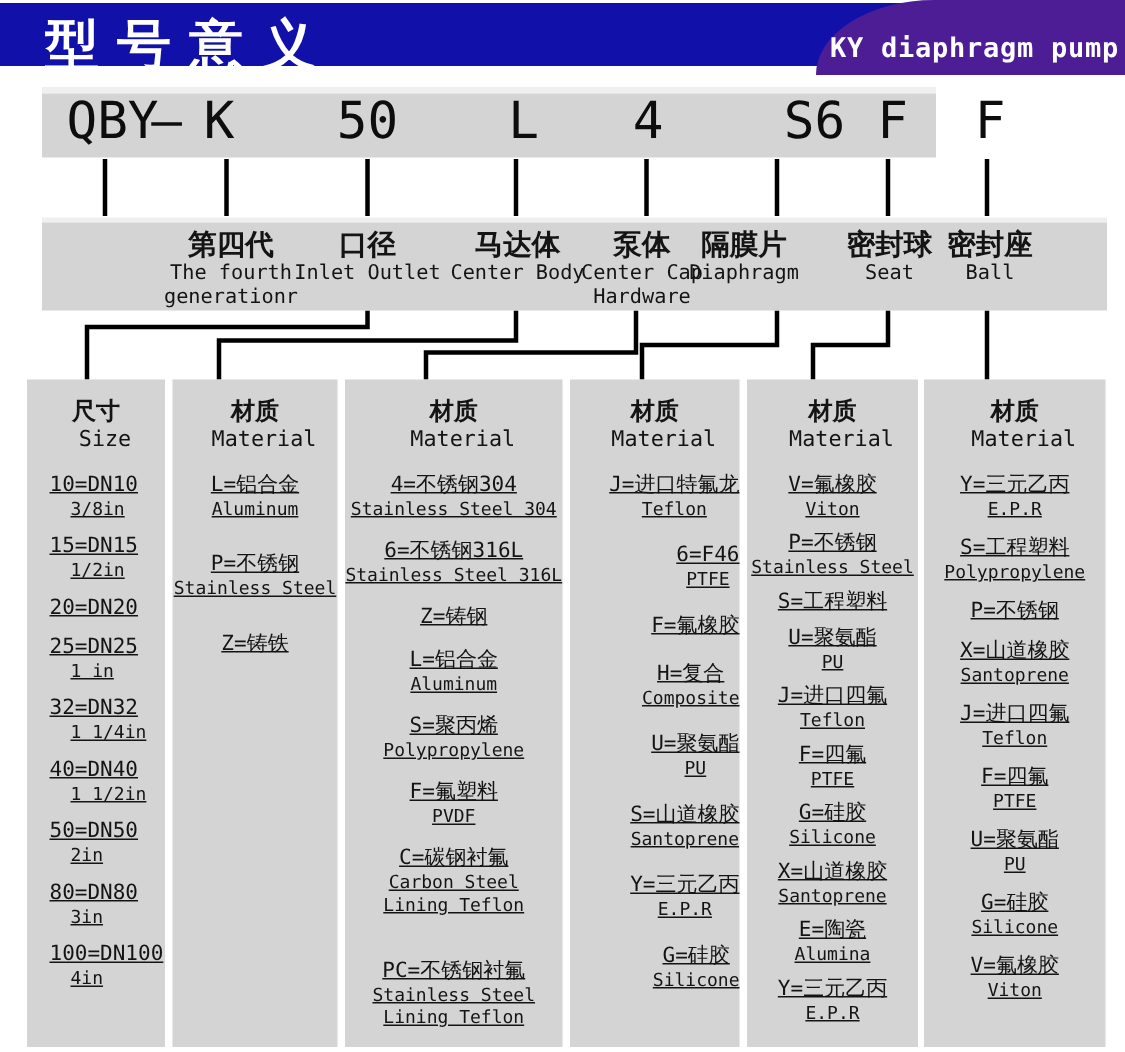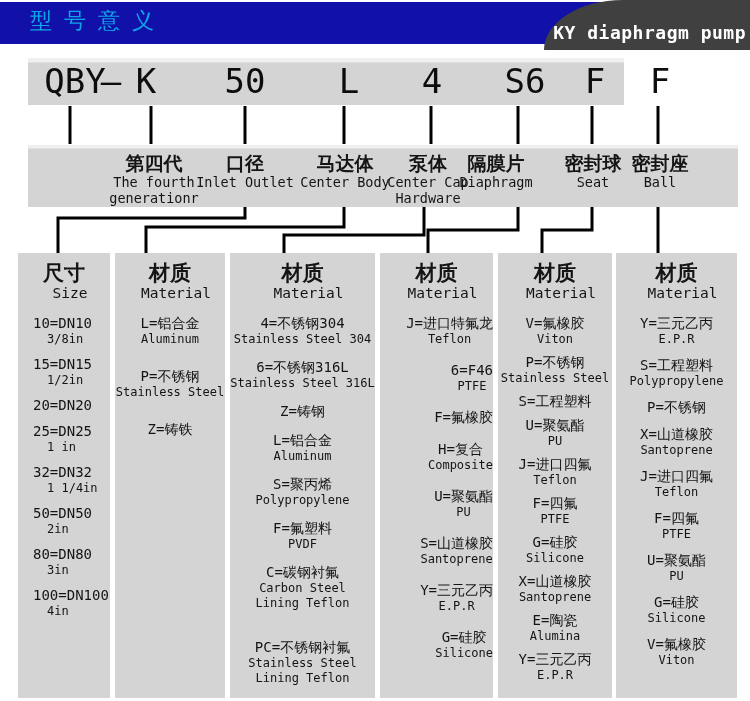--- a/index.html
+++ b/index.html
@@ -1,23 +1,23 @@
 <!DOCTYPE html>
 <html><head>
 <meta charset="utf-8">
 <style>
   html,body{margin:0;padding:0;background:#fff;}
   body{width:750px;height:701px;position:relative;overflow:hidden;
        font-family:"DejaVu Sans Mono","DejaVu Sans",monospace;color:#141414;}
 
   
   .header-bar{position:absolute;left:0;top:2px;width:750px;height:42px;background:#1111aa;}
-  .page-title{position:absolute;left:30px;top:4px;color:#0ea5e9;font-size:22px;font-weight:normal;
+  .page-title{position:absolute;left:30px;top:4px;color:#ffffff;font-size:36px;font-weight:bold;
               letter-spacing:12px;font-family:"DejaVu Sans",sans-serif;white-space:nowrap;}
-  .ribbon{position:absolute;right:0;top:0;width:206px;height:50px;background:#404040;
+  .ribbon{position:absolute;right:0;top:0;width:206px;height:50px;background:#4c1d95;
           border-top-left-radius:85px 54px;display:flex;align-items:flex-end;justify-content:flex-end;}
   .ribbon-label{color:#ffffff;font-size:18px;font-weight:bold;white-space:nowrap;
                 padding:0 4px 7px 0;letter-spacing:.5px;}
 
   
   .code-bar{position:absolute;left:28px;top:58px;width:596px;height:47px;
             background:linear-gradient(180deg,#efefef 0,#efefef 4px,#d4d4d4 5px);}
   .tok{position:absolute;top:1px;transform:translateX(-50%);font-size:34px;line-height:45px;
        color:#0d0d0d;white-space:nowrap;}
 
@@ -27,24 +27,24 @@
   .seg{position:absolute;top:7px;transform:translateX(-50%);text-align:center;white-space:nowrap;}
   .seg-cn{font-size:19px;line-height:22px;font-weight:600;font-family:"DejaVu Sans",sans-serif;}
   .seg-en{font-size:13.5px;line-height:16px;}
 
   
   .lines{position:absolute;left:0;top:0;width:750px;height:701px;pointer-events:none;}
   .lines path{stroke:#000;stroke-width:3;fill:none;}
 
   
   .col{position:absolute;top:253px;height:445px;background:#d4d4d4;text-align:center;}
-  .col-cn{padding-top:9px;font-size:21px;line-height:23px;font-weight:600;font-family:"DejaVu Sans",sans-serif;}
+  .col-cn{padding-top:9px;font-size:16px;line-height:23px;font-weight:600;font-family:"DejaVu Sans",sans-serif;}
   .col-en{font-size:14.5px;line-height:17px;padding-left:12px;}
   .items{margin-top:13px;display:flex;flex-direction:column;}
-  .item{flex:none;}
+  .item{flex:none;text-decoration:underline;}
   .l1{font-size:14px;line-height:17px;white-space:nowrap;}
   .sub{font-size:12px;line-height:15px;white-space:nowrap;}
   #col1{left:18px;width:92px;text-align:left;}
   #col1 .col-cn,#col1 .col-en{text-align:center;}
   #col1 .item{padding-left:15px;} #col1 .sub{padding-left:14px;}
   #col2{left:115px;width:110px;} #col3{left:230px;width:145px;}
   #col4{left:380px;width:113px;} #col5{left:498px;width:114px;} #col6{left:616px;width:121px;}
   #col1 .items{gap:9px;} #col2 .items{gap:21px;} #col3 .items{gap:12px;}
   #col4 .items{gap:15px;align-items:flex-end;} #col5 .items{gap:7px;} #col6 .items{gap:10px;}
   #col3 .item:last-child{margin-top:16px;}
@@ -59,21 +59,21 @@
   <span class="ribbon-label">KY diaphragm pump</span>
 </div>
 
 <div class="code-bar">
   <span class="tok" style="left:47px">QBY</span>
   <span class="tok" style="left:83px">–</span>
   <span class="tok" style="left:118px">K</span>
   <span class="tok" style="left:217px">50</span>
   <span class="tok" style="left:321px">L</span>
   <span class="tok" style="left:404px">4</span>
-  <span class="tok" style="left:497px">S6</span>
+  <span class="tok" style="left:515px">S6</span>
   <span class="tok" style="left:567px">F</span>
   <span class="tok" style="left:632px">F</span>
 </div>
 
 <svg class="lines" viewBox="0 0 750 701">
   <path d="M70 106 V144"></path>
   <path d="M151 106 V144"></path>
   <path d="M245 106 V144"></path>
   <path d="M344 106 V144"></path>
   <path d="M431 106 V144"></path>
@@ -138,20 +138,24 @@
       </div>
     <div class="item">
         <div class="l1">25=DN25</div>
         <div class="sub">1 in</div>
       </div>
     <div class="item">
         <div class="l1">32=DN32</div>
         <div class="sub">1 1/4in</div>
       </div>
     <div class="item">
+        <div class="l1">40=DN40</div>
+        <div class="sub">1 1/2in</div>
+      </div>
+    <div class="item">
         <div class="l1">50=DN50</div>
         <div class="sub">2in</div>
       </div>
     <div class="item">
         <div class="l1">80=DN80</div>
         <div class="sub">3in</div>
       </div>
     <div class="item">
         <div class="l1">100=DN100</div>
         <div class="sub">4in</div>

